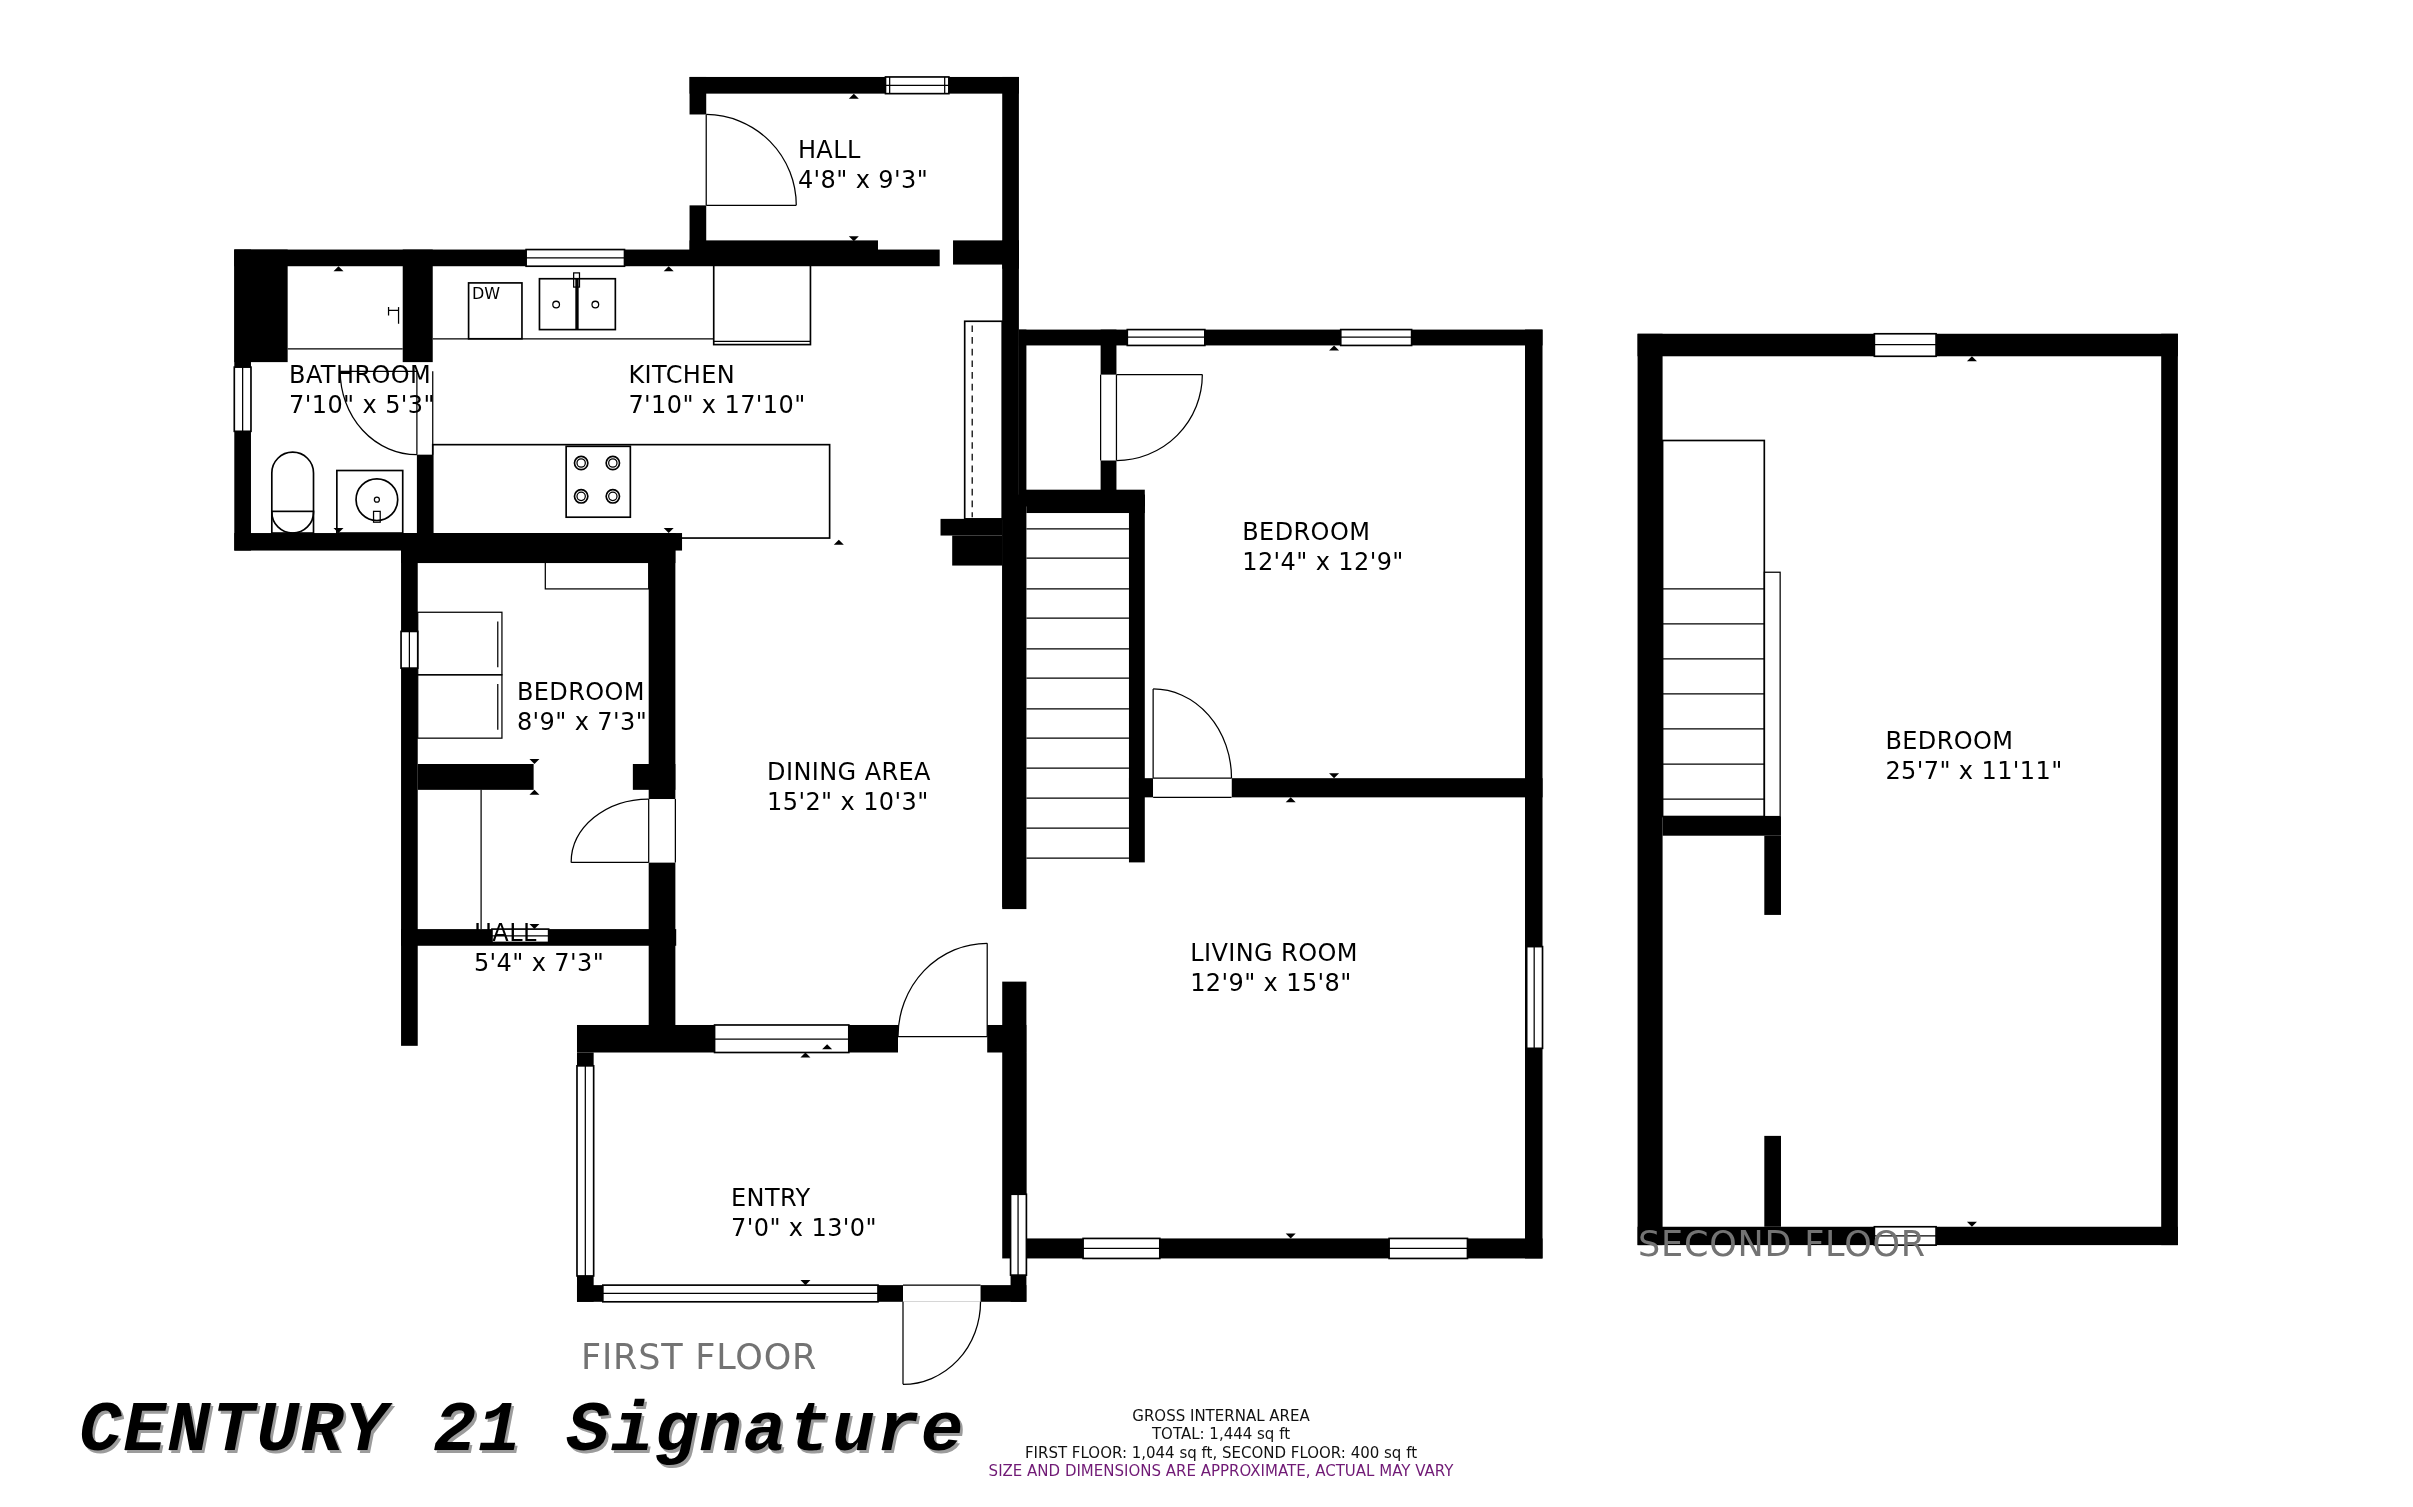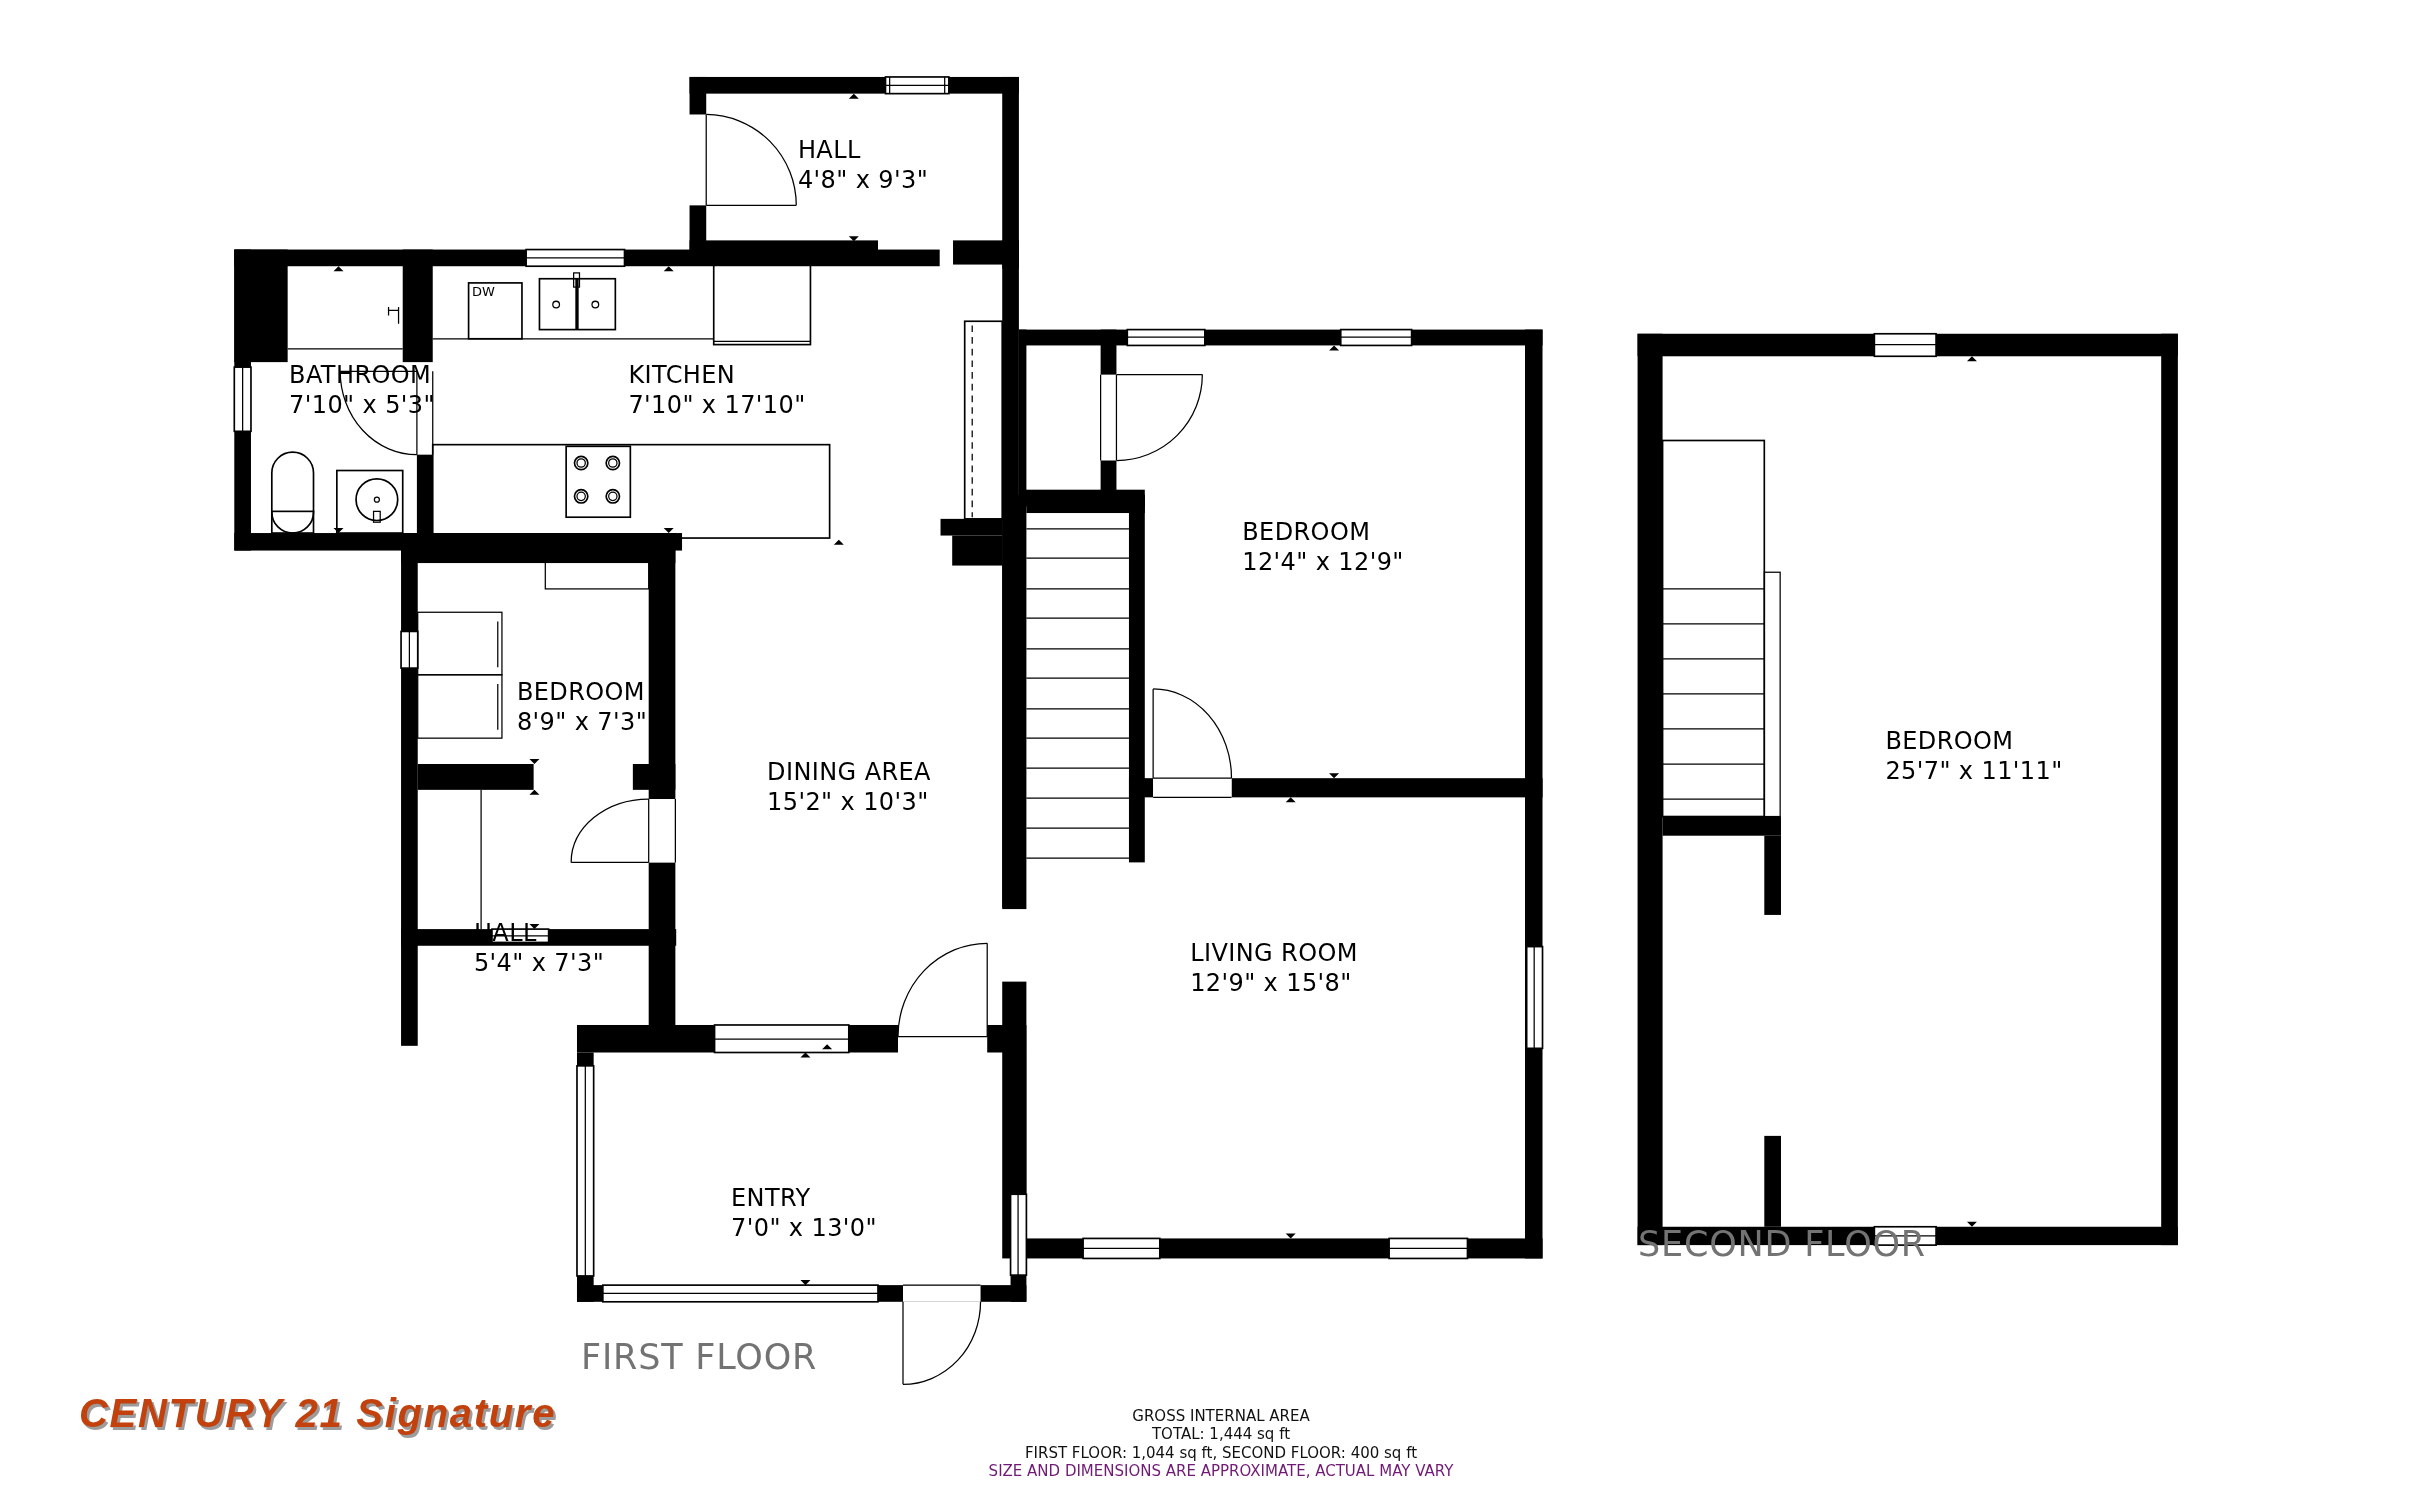--- a/index.html
+++ b/index.html
@@ -8,23 +8,23 @@
   .wall { fill:#000; }
   .line { fill:none; stroke:#000; stroke-width:2; }
   .thin { fill:none; stroke:#000; stroke-width:1.5; }
   .winfill { fill:#fff; stroke:#000; stroke-width:2; }
   .opening { fill:#fff; }
   .marker { fill:#000; }
   .room-label { position:absolute; text-align:left; color:#000; font-size:24px; line-height:30px; white-space:nowrap; transform:translateX(-50%); letter-spacing:0.4px; }
   .floor-label { position:absolute; font-size:35px; color:#737373; white-space:nowrap; letter-spacing:0.8px; }
   .gia { position:absolute; left:1208px; top:1407px; transform:translateX(-50%); text-align:center; font-size:15px; line-height:18.3px; color:#111; white-space:nowrap;margin-left:13px; }
   .gia .disclaimer { color:#701a75; }
-  .watermark { position:absolute; left:79px; top:1391px; font-family:Liberation Sans, sans-serif; font-weight:bold; font-style:italic; font-size:40px; color:#c2410c; letter-spacing:1.7px;
+  .watermark { position:absolute; left:79px; top:1391px; font-family:Liberation Mono, monospace; font-weight:bold; font-style:italic; font-size:71px; color:#000000; letter-spacing:1.7px;
     text-shadow: 2.5px 3.3px 0 #9c9c9c, 0.8px 0.8px 0 #c8c8c8; white-space:nowrap; }
-  .dw { position:absolute; font-size:13px; color:#000; }
+  .dw { position:absolute; font-size:16px; color:#000; }
 </style>
 </head>
 <body>
 
 <svg id="plan" viewBox="0 0 2894 1808" xmlns="http://www.w3.org/2000/svg">
 
   <g>
 
     <g>
       <rect class="wall" x="827" y="92" width="395" height="20"></rect>

